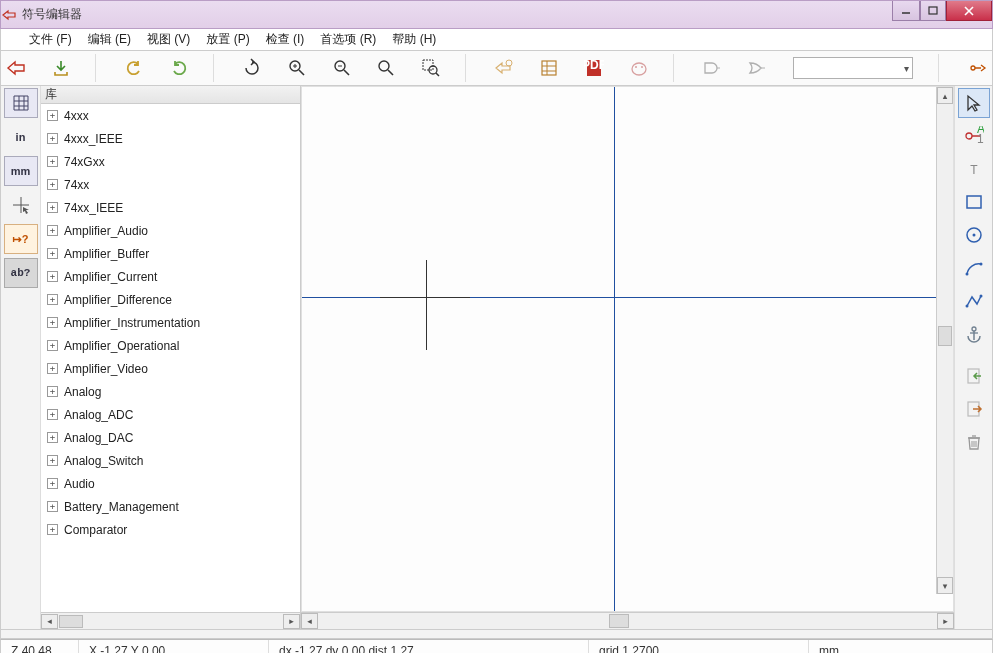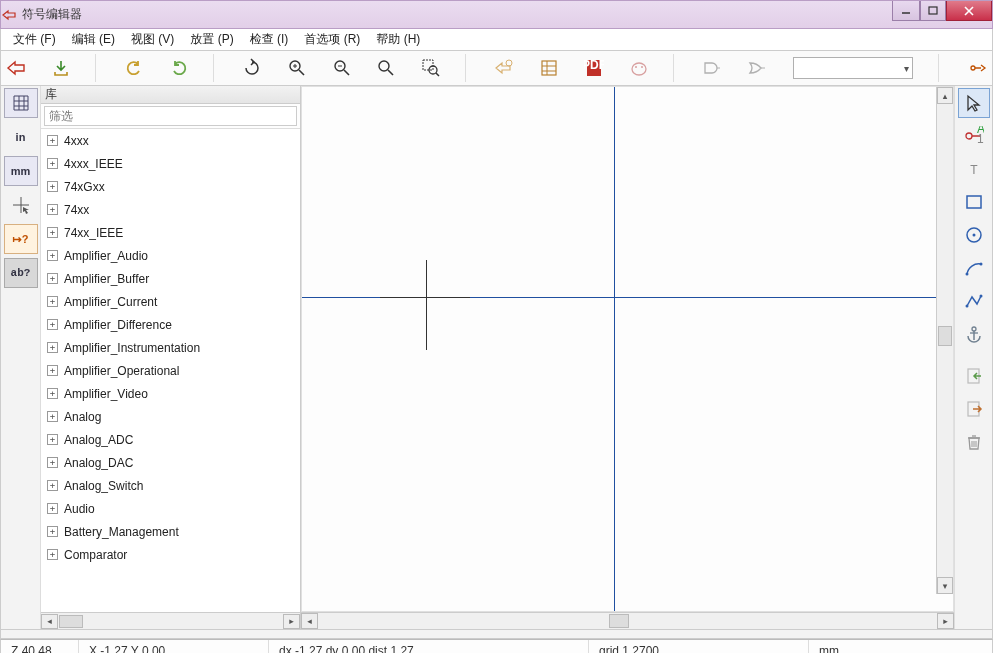--- a/index.html
+++ b/index.html
@@ -9,21 +9,21 @@
 .titlebar { height: 29px; background: linear-gradient(#eadcf0, #e2cfe8); border: 1px solid #b99dc5; display: flex; align-items: center; padding-left: 0; position: relative; }
 .titlebar .icon { width: 16px; height: 16px; margin-right: 5px; display:flex;align-items:center;justify-content:center;}
 .titlebar .title { color: #333; }
 .winbtns { position: absolute; right: 0; top: 0; display: flex; height: 20px; }
 .winbtn { width: 28px; height: 20px; border: 1px solid #9b7fa9; border-top:none; background: linear-gradient(#e8d9ef,#d8c4e0); display:flex;align-items:center;justify-content:center; color:#4a3a52; }
 .winbtn.max { width: 26px; }
 .winbtn.close { width: 46px; background: linear-gradient(#e07a8a,#c9304a); color:#fff; border-color:#a02038;}
 .winbtn svg { display:block; }
 
 
-.menubar { height: 22px; background: #fff; border: 1px solid #ccc; border-top: none; display: flex; align-items: center; padding-left: 4px; }
+.menubar { height: 22px; background: #fff; border: 1px solid #ccc; border-top: none; display: flex; align-items: center; padding-left: 20px; }
 .menuitem { padding: 2px 8px; color: #222; cursor: default; }
 
 
 .toolbar { height: 35px; background: #fafafa; border: 1px solid #ccc; border-top: none; display: flex; align-items: center; padding: 0 2px; gap: 19px; }
 .tbtn { width: 30px; height: 30px; display:flex;align-items:center;justify-content:center; border:1px solid transparent; }
 .tsep { width: 6px; height: 28px; border-left:1px solid #ddd; margin:0 2px; }
 .combo { width: 140px; height: 22px; border:1px solid #b0b0b0; background:#fff; display:flex; align-items:center; justify-content:flex-end; padding-right:3px; margin: 0 4px; }
 .combo::after { content:"▾"; color:#555; font-size:10px; }
 
 
@@ -262,23 +262,20 @@
           <line x1="2" y1="10" x2="18" y2="10" stroke="#555"></line>
           <path d="M12 12 L18 15 L15 15 L17 18 L15 19 L14 16 L12 17 Z" fill="#555"></path>
         </svg>
       </div>
     <div class="sqbtn orange">↦?</div>
     <div class="sqbtn grey">ab?</div>
   </div>
 
   <div class="libpanel">
     <div class="hdr">库</div>
-    <div class="filterwrap">
-      <input class="filter" placeholder="筛选" style="">
-    </div>
     <div class="tree" id="tree">
         <div class="treerow">
           <span class="exp">+</span>
           <span>4xxx</span>
         </div>
         <div class="treerow">
           <span class="exp">+</span>
           <span>4xxx_IEEE</span>
         </div>
         <div class="treerow">

